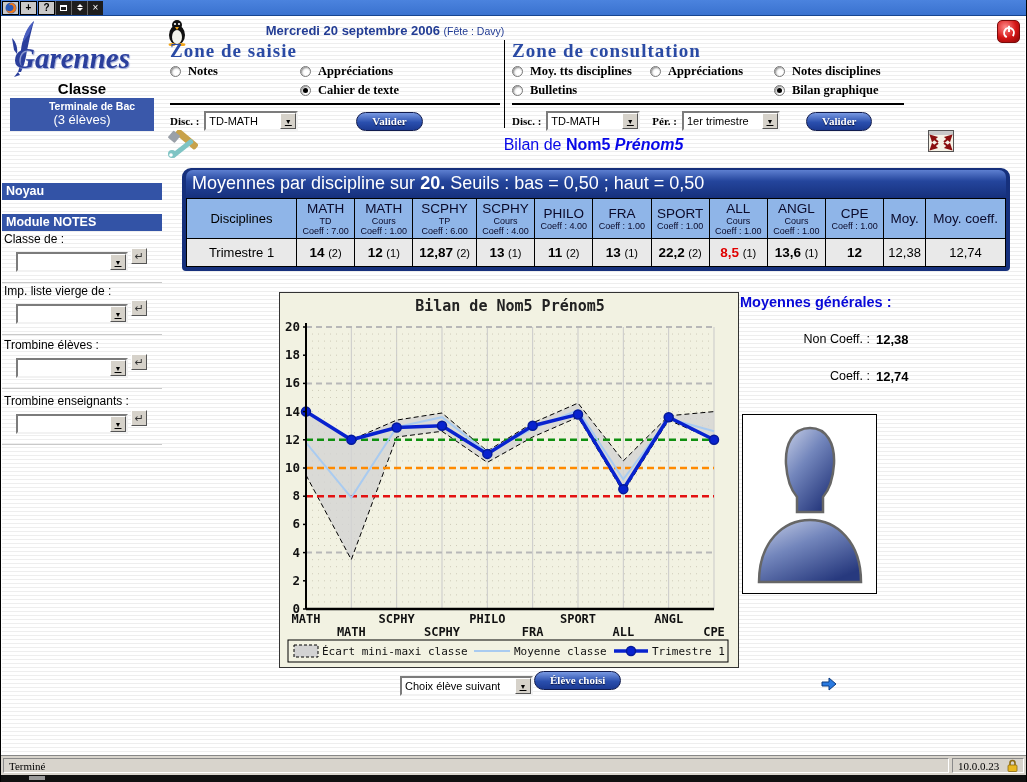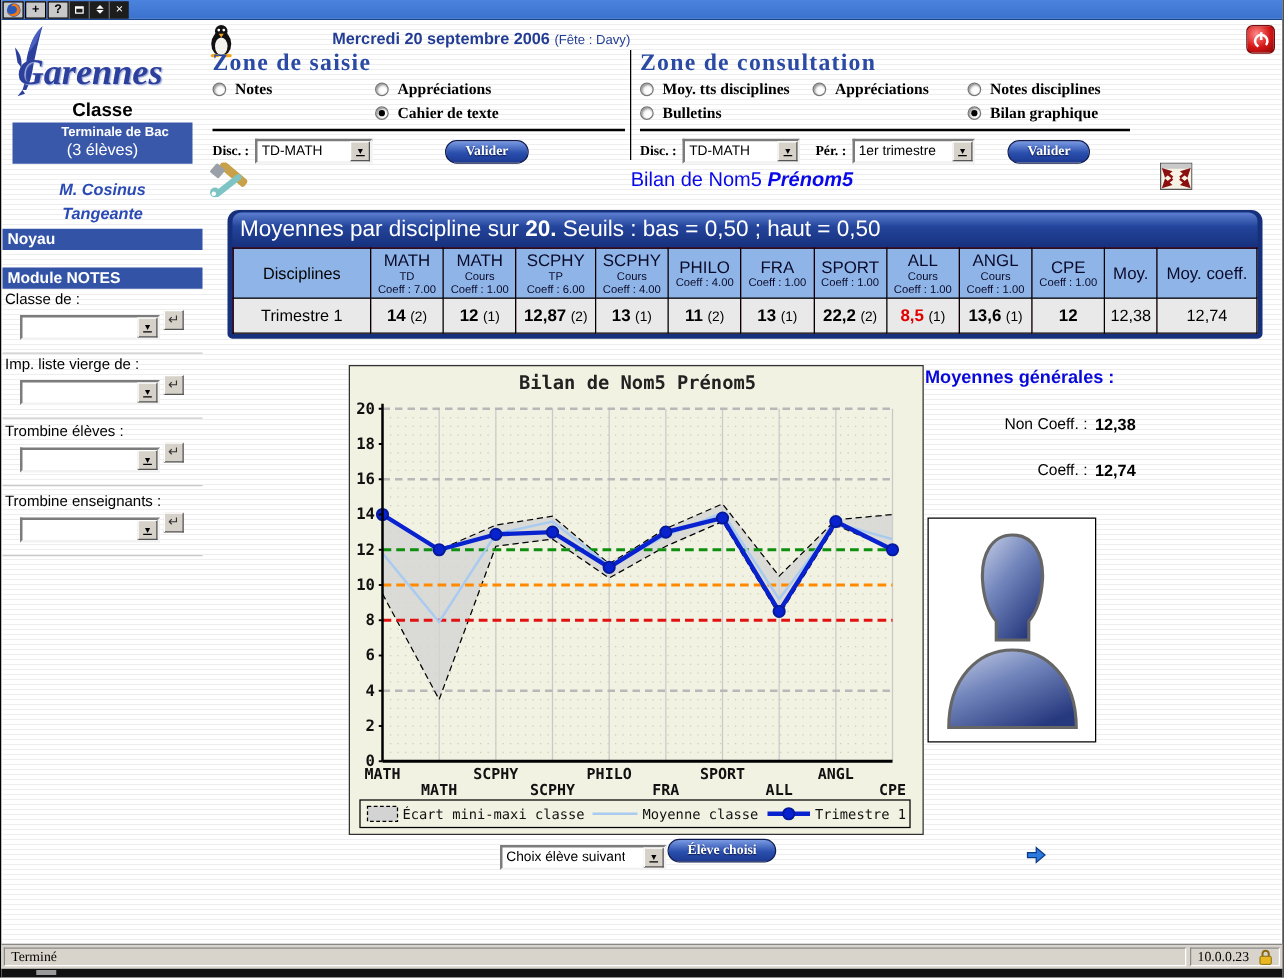--- a/index.html
+++ b/index.html
@@ -107,35 +107,35 @@
   .vdiv { position:absolute; left:342px; top:24px; height:88px; border-left:1px solid #000; }
   .power-btn {
     position:absolute; right:5px; top:4px; width:23px; height:23px; border-radius:5px;
     background:radial-gradient(circle at 35% 30%,#ff8a8a,#d41414 55%,#8a0808);
     border:1px solid #7a0a0a; display:flex; align-items:center; justify-content:center;
   }
   
   .main-header { position:absolute; left:0; top:112px; width:100%; height:34px; }
   .tools-icon { position:absolute; left:6px; top:2px; }
   .page-title { position:absolute; left:0; top:8px; width:100%; text-align:center; font-size:16px; color:#0808e8; }
-  .page-title .nom { font-weight:normal; }
+  .page-title .nom { font-weight:bold; }
   .page-title .prenom { font-weight:bold; font-style:italic; }
   .expand-icon { position:absolute; left:766px; top:2px; }
   
   .gt-wrap {
     position:absolute; left:20px; top:152px; width:828px;
     background:#16307c; border:2px solid #16307c; border-radius:9px 9px 4px 4px; padding:0 2px 2px;
   }
   .gt-caption {
     color:#fff; font-size:18px; padding:3px 6px 4px;
     background:linear-gradient(180deg,#5d7fd0,#24459c 40%,#16307c);
     border-radius:7px 7px 0 0;
   }
   .gt-caption b { font-weight:bold; }
-  table.gt { border-collapse:collapse; width:100%; background:#be185d; }
+  table.gt { border-collapse:collapse; width:100%; background:#a21caf;border-radius:15px; }
   table.gt th, table.gt td { border:1px solid #000; text-align:center; }
   table.gt th { background:#8fb5e8; font-weight:normal; padding:2px 1px; vertical-align:middle; }
   table.gt .cname { font-size:13.5px; color:#0a0a2a; }
   table.gt .csub { font-size:9px; color:#0a0a2a; }
   table.gt th.corner { width:110px; font-size:13px; }
   table.gt td { background:#e9e9e9; font-size:13px; padding:6px 1px; color:#000; }
   table.gt td b { font-size:13.5px; }
   table.gt td .cnt { font-size:11px; }
   table.gt td.alert b { color:#e00000; }
   table.gt td.rowlabel { font-size:13px; }
@@ -203,24 +203,20 @@
           <path d="M30 1 C24 6 20 14 19 22 L25 14 Z" fill="#4a5fc0"></path>
           <path d="M14 52 L10 57 L16 55 Z" fill="#2b3f9c"></path>
           <path d="M8 18 C12 22 14 28 13 34 L10 30 Z" fill="#2b3f9c"></path>
         </svg>
         <span class="logo-text">Garennes</span>
       </div>
       <div class="classe-heading">Classe</div>
       <div class="classe-box">
         <div class="l1">Terminale de Bac</div>
         <div class="l2">(3 élèves)</div>
-      </div>
-      <div class="teacher">
-        <div>M. Cosinus</div>
-        <div>Tangeante</div>
       </div>
       <div class="side-bar-title noyau-bar">Noyau</div>
       <div class="side-bar-title module-bar">Module NOTES</div>
 
       <div class="side-group-label" style="top:216px">Classe de :</div>
       <div class="side-select-row" style="top:236px">
         <span class="sel" style="width:112px">
             <span class="val"></span>
             <span class="arrow">▼</span>
           </span>

